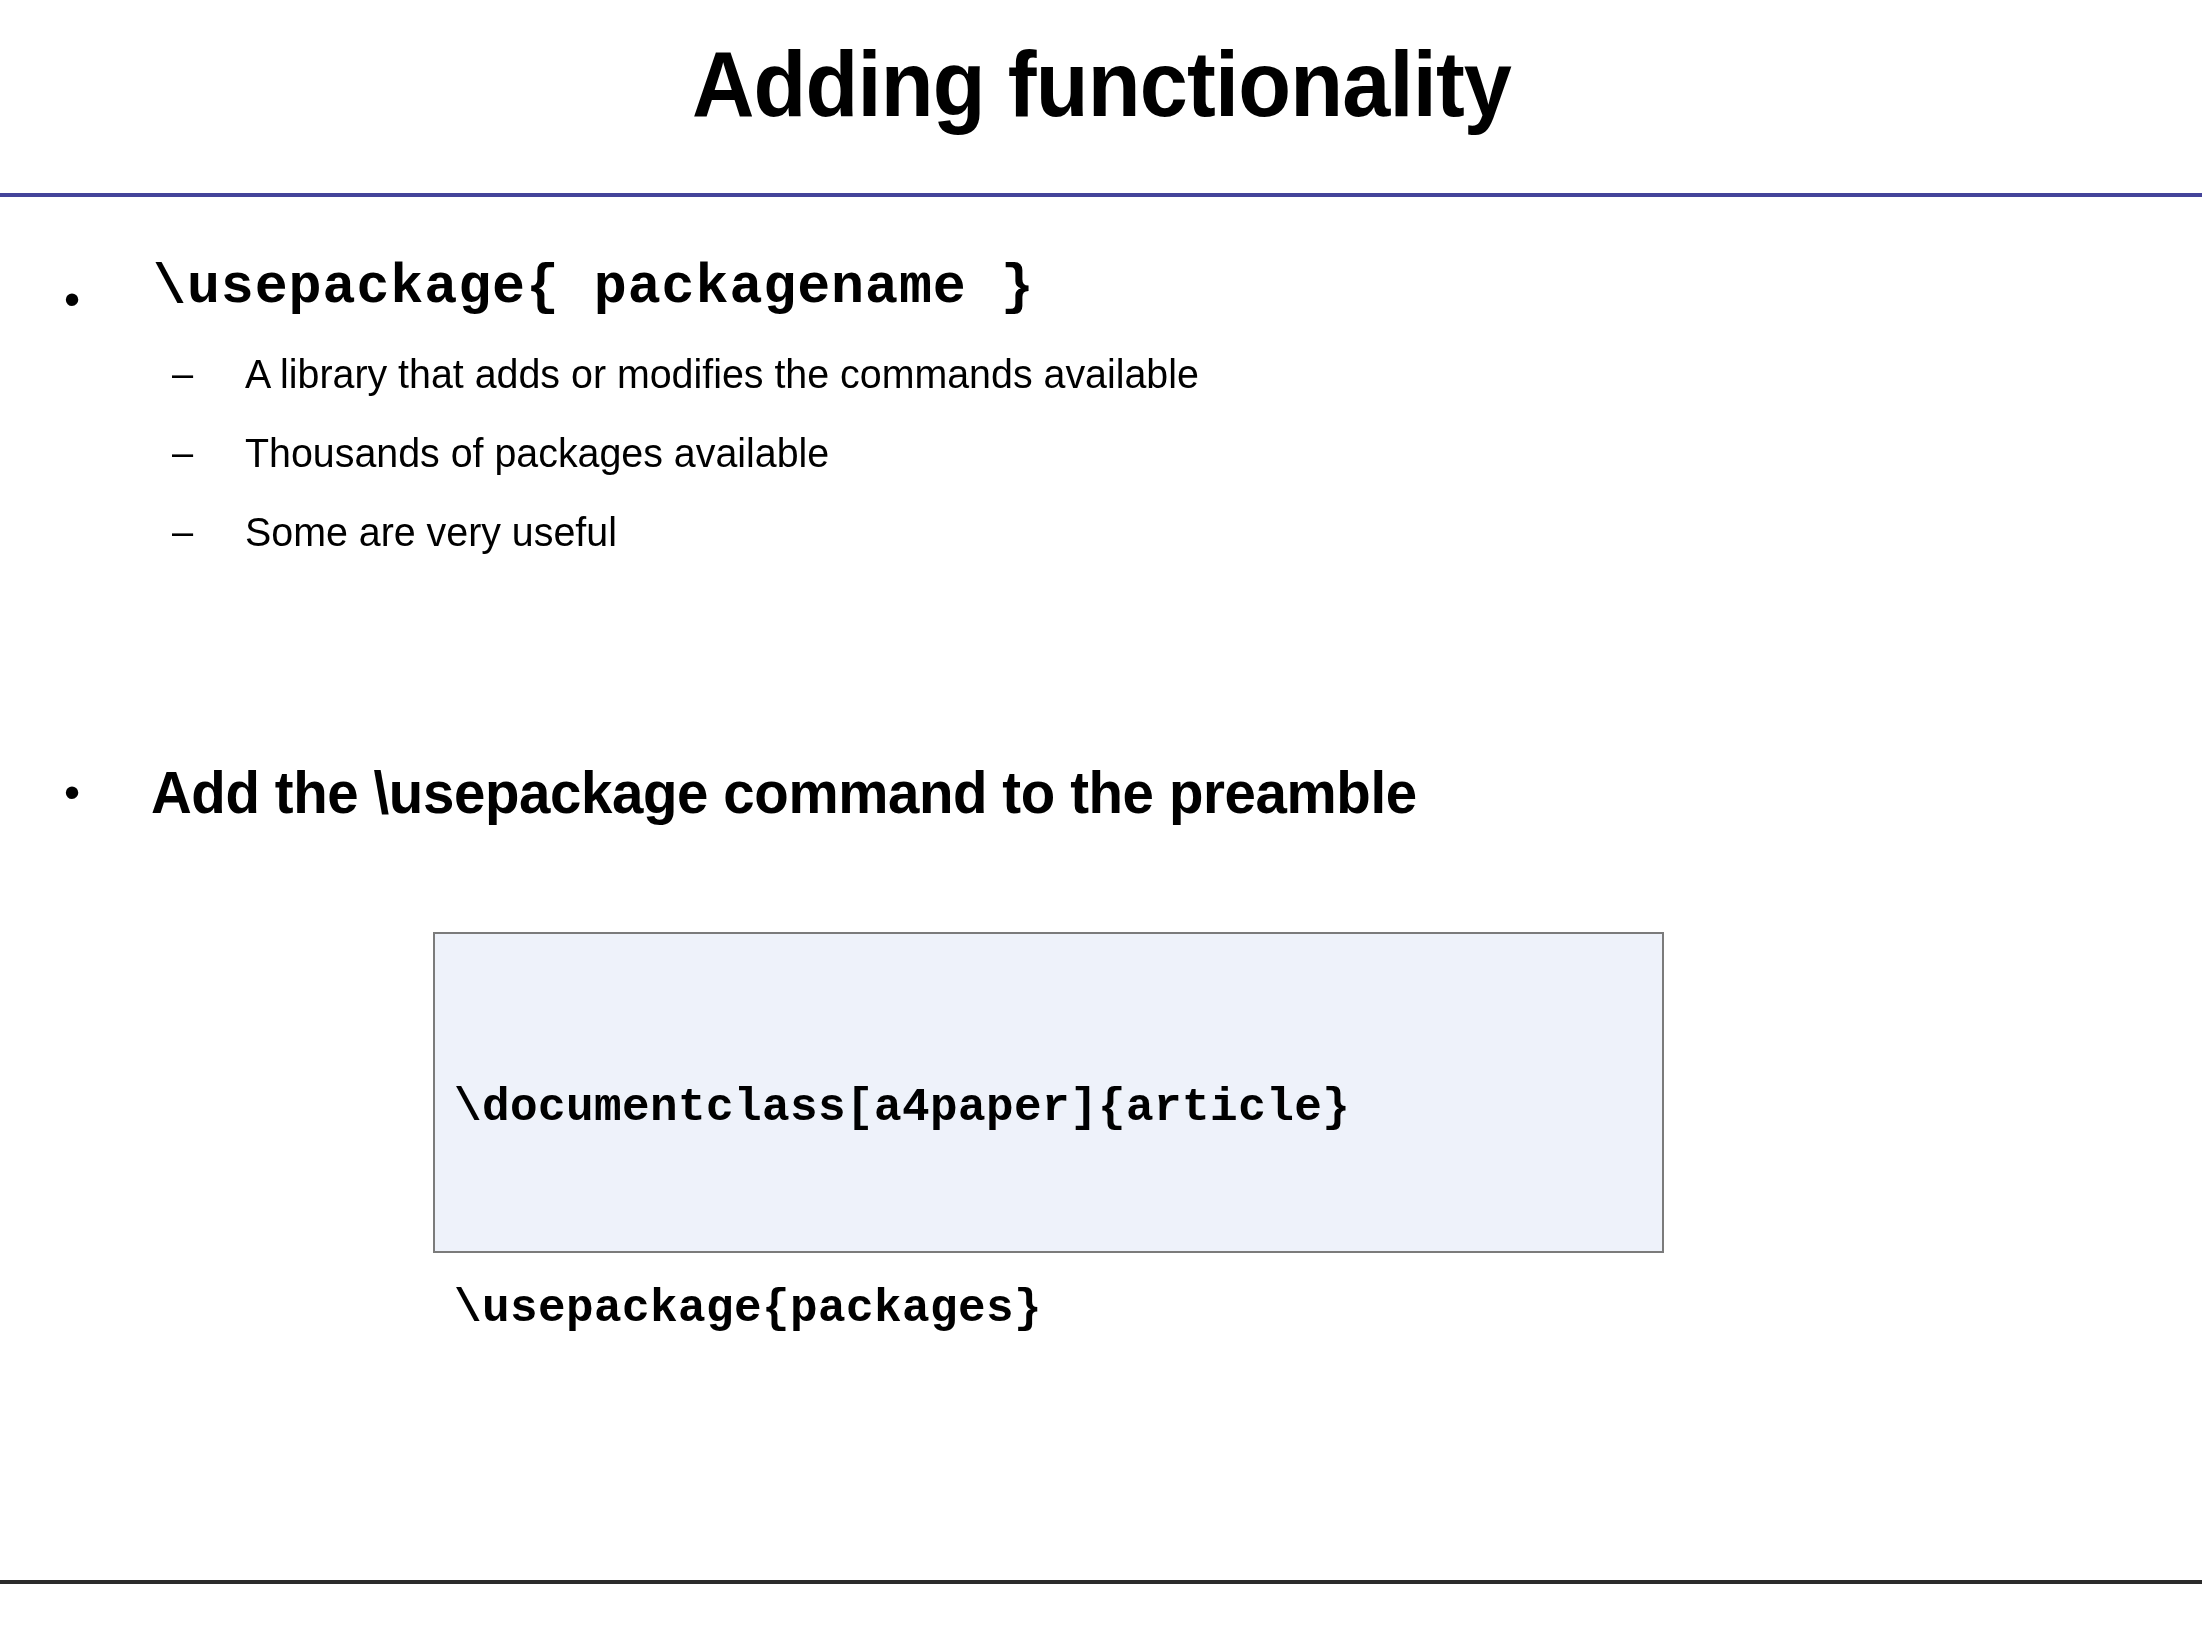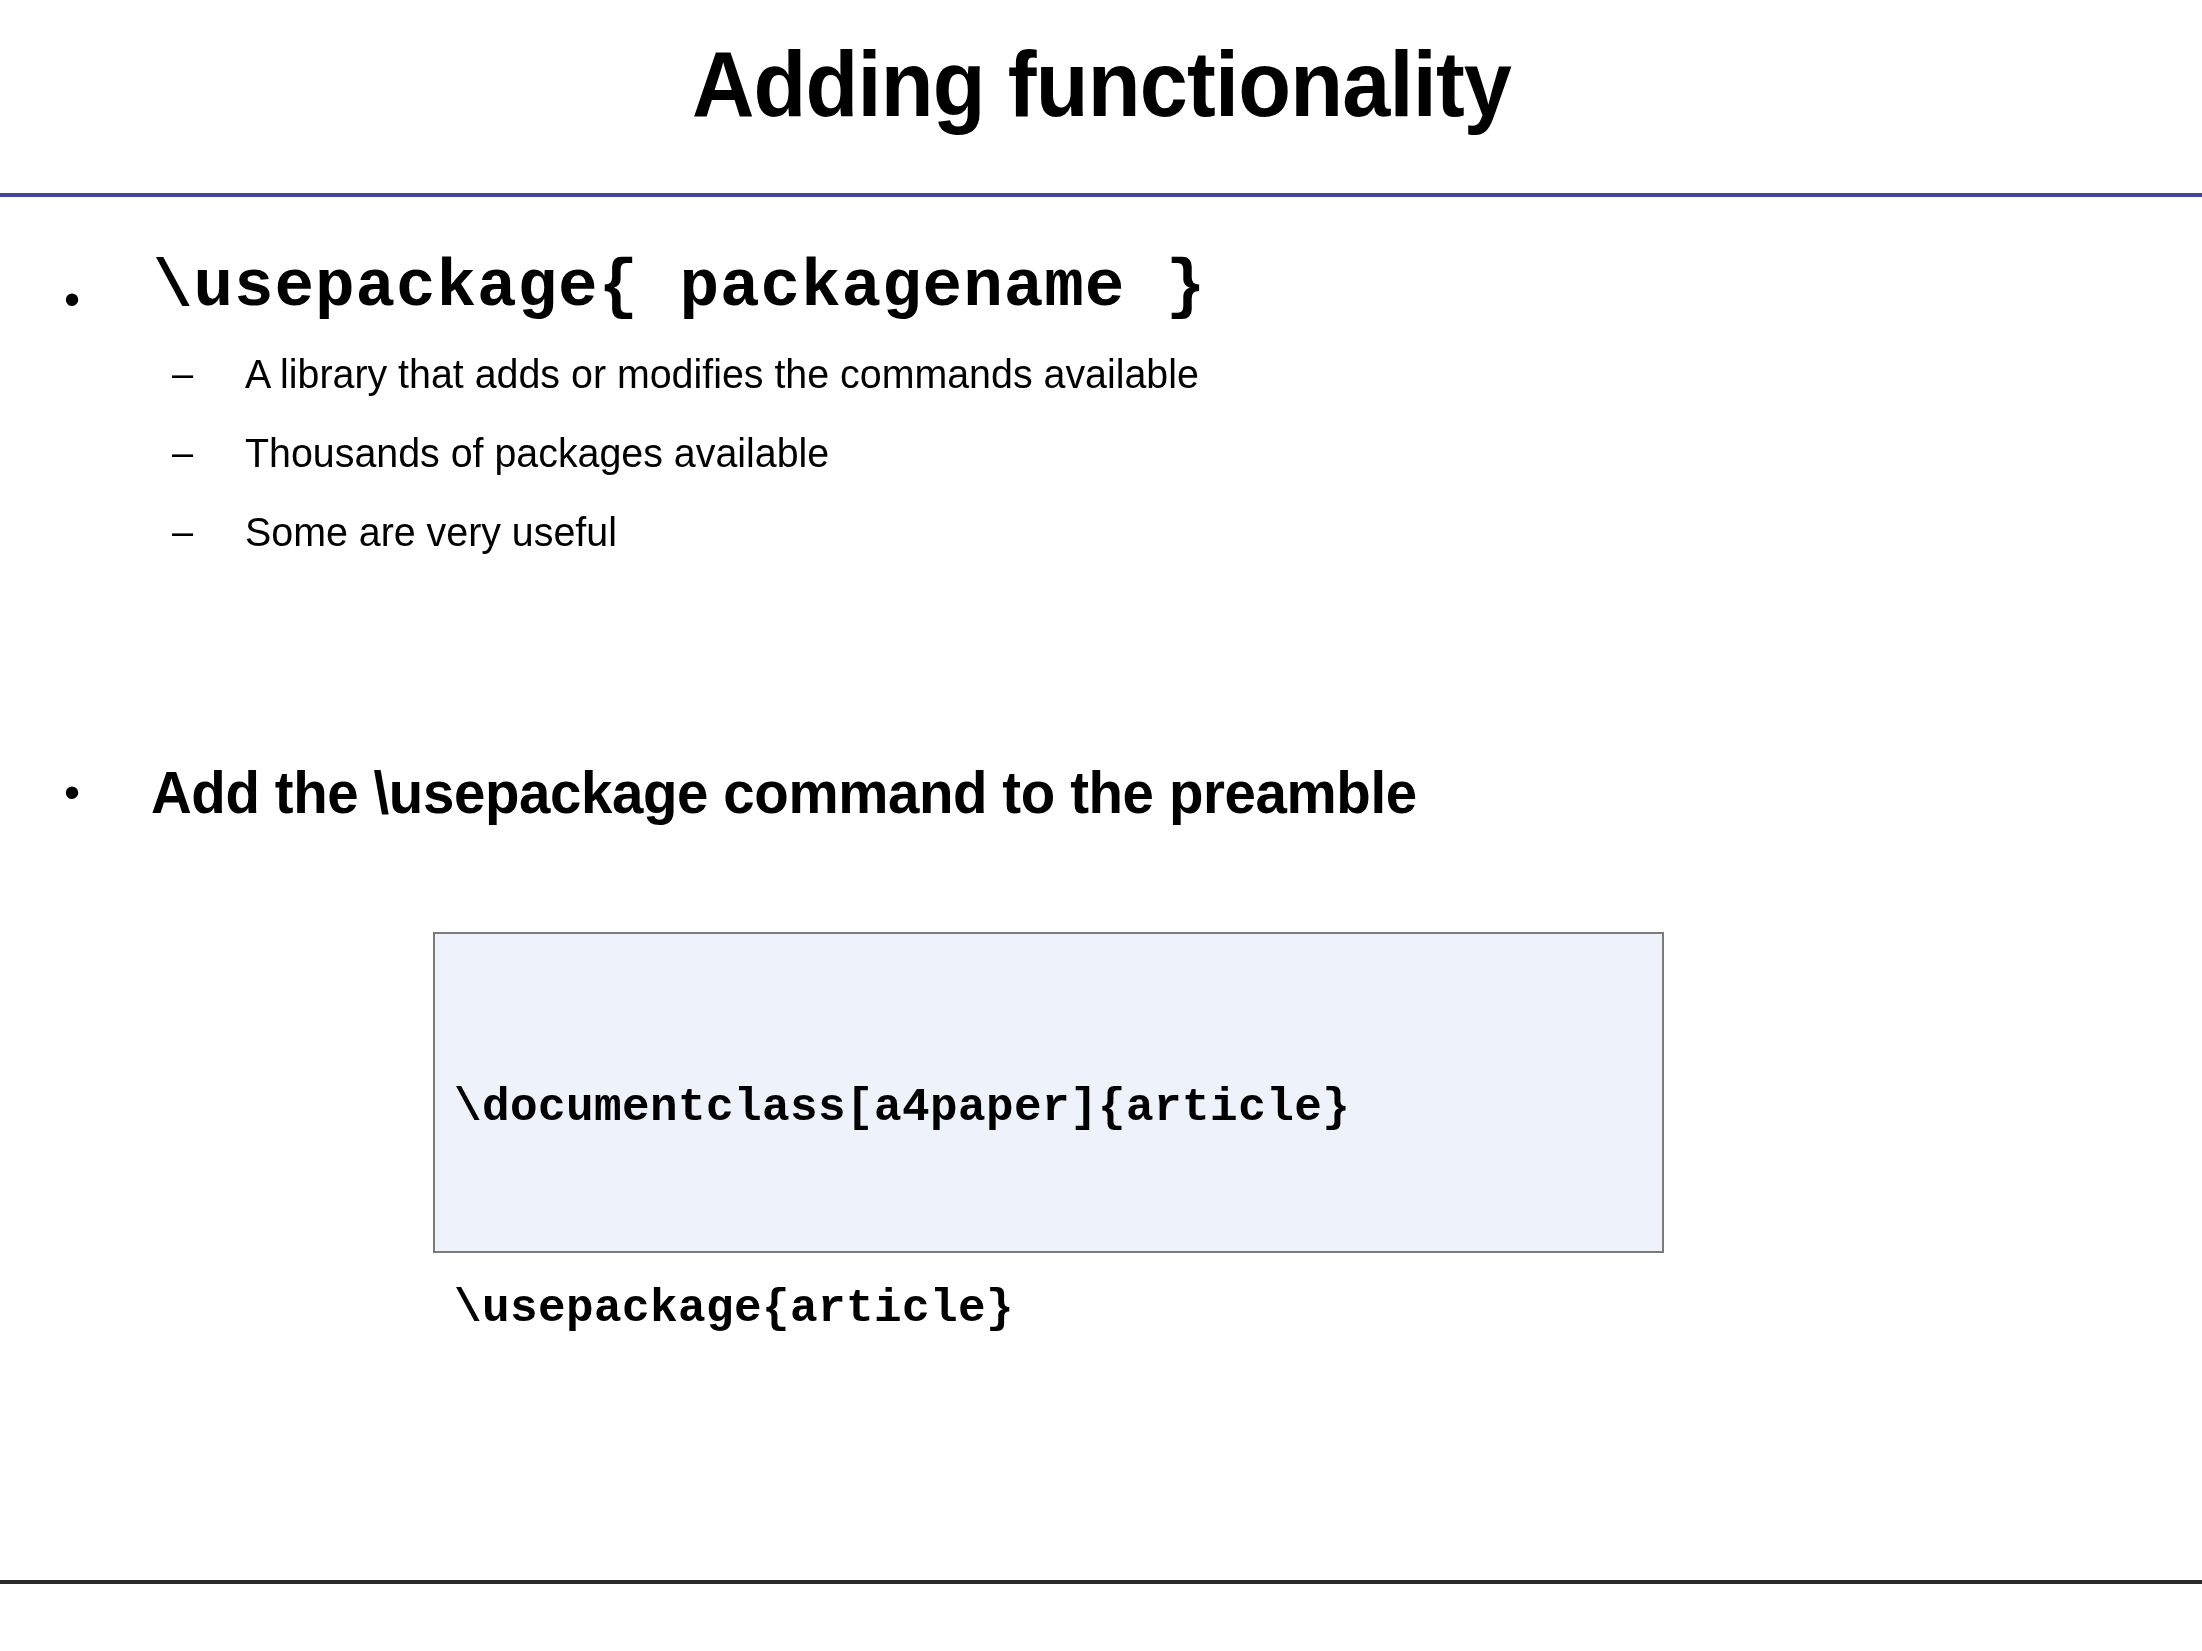--- a/index.html
+++ b/index.html
@@ -68,21 +68,21 @@
     top: 36px;
     width: 2203px;
     height: 95px;
   }
   .l1-mono .text {
     position: absolute;
     left: 153px;
     top: -5.2px;
     font-family: "Liberation Mono", "DejaVu Sans Mono", monospace;
     font-weight: bold;
-    font-size: 66px;
+    font-size: 55px;
     line-height: 83px;
     letter-spacing: 0.9px;
     white-space: pre;
     color: #000000;
   }
   .l1-mono .marker {
     position: absolute;
     left: 64px;
     top: 6.9px;
     font-size: 46px;
@@ -233,21 +233,21 @@
     <div class="l1-bold">
       <span class="marker">•</span>
       <span class="text">Add the \usepackage command to the preamble</span>
     </div>
 
   </div>
 
   <div class="code-box">
     <div class="code-inner">
       <div class="code-line">\documentclass[a4paper]{article}</div>
-      <div class="code-line">\usepackage{article}</div>
+      <div class="code-line">\usepackage{packages}</div>
       <div class="code-line blank"></div>
       
       
       
     </div>
   </div>
 
   <div class="bottom-rule"></div>
 
 </div>

